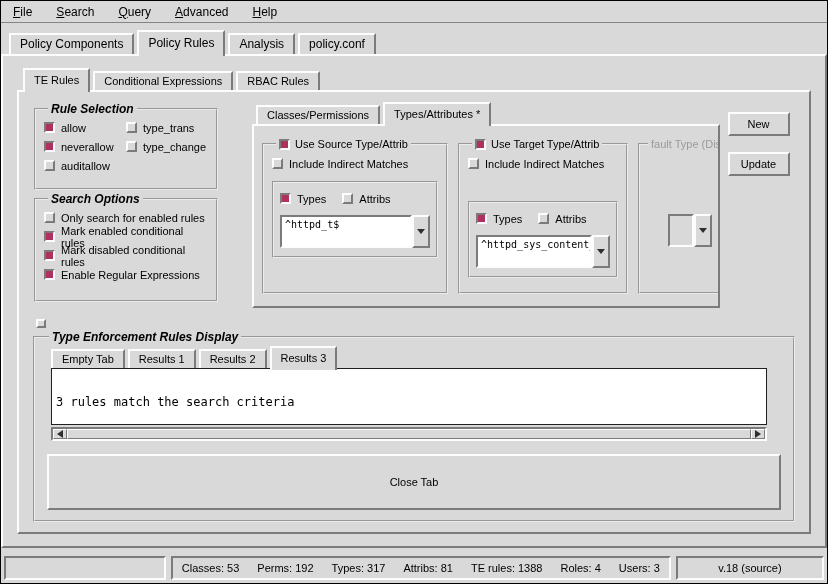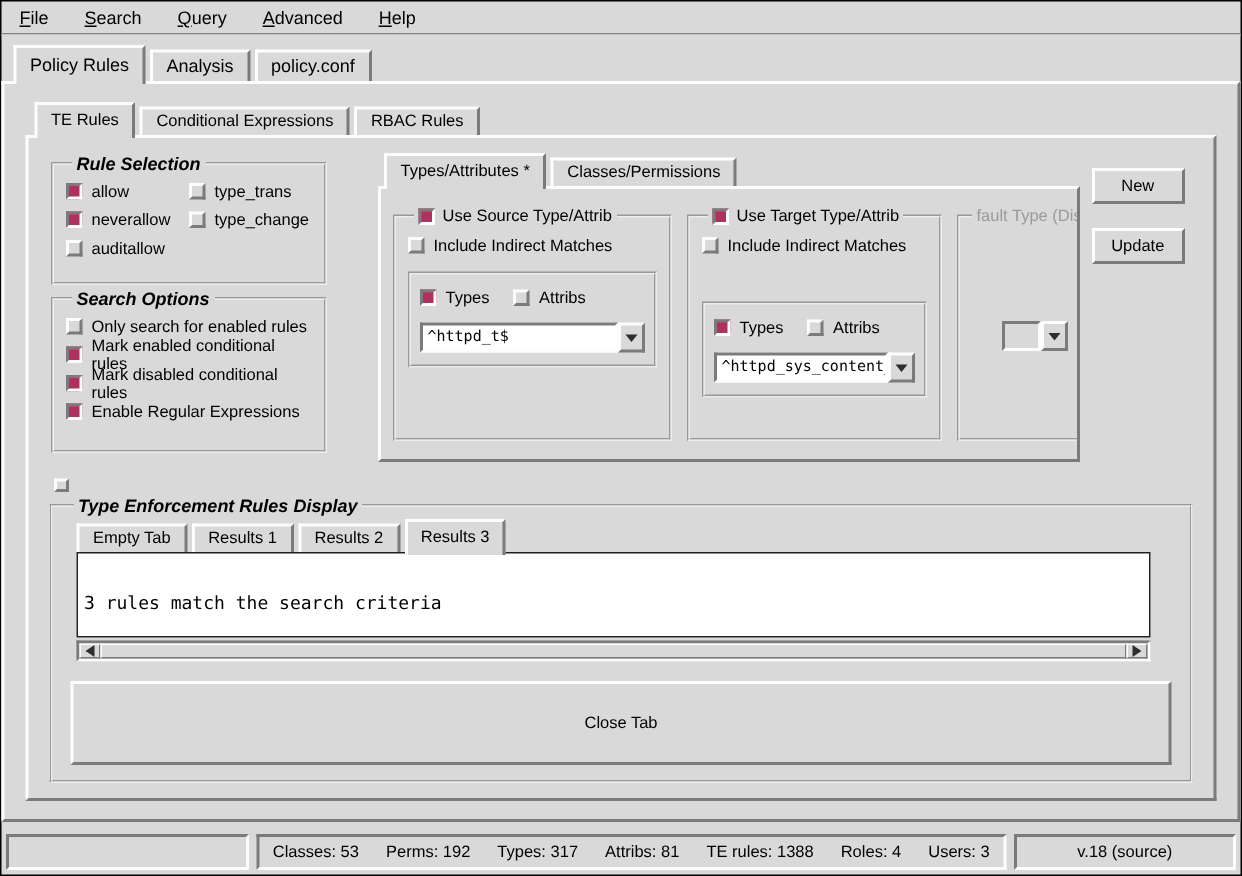--- a/index.html
+++ b/index.html
@@ -92,21 +92,21 @@
   .frame-legend { display: flex; align-items: center; gap: 5px; font-size: 11px; }
 
   .ind-row { margin-top: 2px; }
   .assrc-row { margin-top: 4px; display: flex; align-items: center; gap: 5px; height: 19px; font-size: 11px; }
   .any-dd { display: flex; align-items: center; gap: 4px; margin-left: 8px; cursor: default; }
 
   .type-box { border: 2px groove #ececec; margin-top: 8px; padding: 6px 6px 8px; }
   .tgt-frame .type-box { margin-top: 28px; }
   .type-row { display: flex; gap: 16px; }
 
-  .combo { display: flex; height: 20px; margin-top: 7px; }
+  .combo { display: flex; height: 33px; margin-top: 7px; }
   .combo-entry {
     flex: 1; background: #fff;
     border: 2px solid; border-color: #7b7b7b #fdfdfd #fdfdfd #7b7b7b;
     font-family: "DejaVu Sans Mono", monospace; font-size: 10px;
     padding: 2px 3px; white-space: nowrap; overflow: hidden;
   }
   .combo-btn {
     width: 18px; flex: 0 0 auto; background: #d9d9d9;
     border: 2px solid; border-color: #fdfdfd #7b7b7b #7b7b7b #fdfdfd;
     display: flex; align-items: center; justify-content: center;
@@ -167,20 +167,21 @@
 
   <div class="menubar">
     <span class="menu-item">File</span>
     <span class="menu-item">Search</span>
     <span class="menu-item">Query</span>
     <span class="menu-item">Advanced</span>
     <span class="menu-item">Help</span>
   </div>
 
   <div class="tabs main-tabs">
+    <div class="tab">Policy Components</div>
     <div class="tab active">Policy Rules</div>
     <div class="tab">Analysis</div>
     <div class="tab">policy.conf</div>
   </div>
 
   <div class="raised main-panel">
 
     <div class="tabs sub-tabs">
       <div class="tab active">TE Rules</div>
       <div class="tab">Conditional Expressions</div>
@@ -238,22 +239,22 @@
             </div>
             <div class="cb-row">
               <span class="cb checked"></span>
               <span>Enable Regular Expressions</span>
             </div>
           </fieldset>
         </div>
 
         <div class="mid-col">
           <div class="tabs ta-tabs">
+            <div class="tab">Classes/Permissions</div>
             <div class="tab active">Types/Attributes *</div>
-            <div class="tab">Classes/Permissions</div>
           </div>
 
           <div class="raised ta-panel">
 
             <fieldset class="src-frame">
               <legend>
                 <span class="frame-legend">
                   <span class="cb checked"></span>
                   <span>Use Source Type/Attrib</span>
                 </span>

